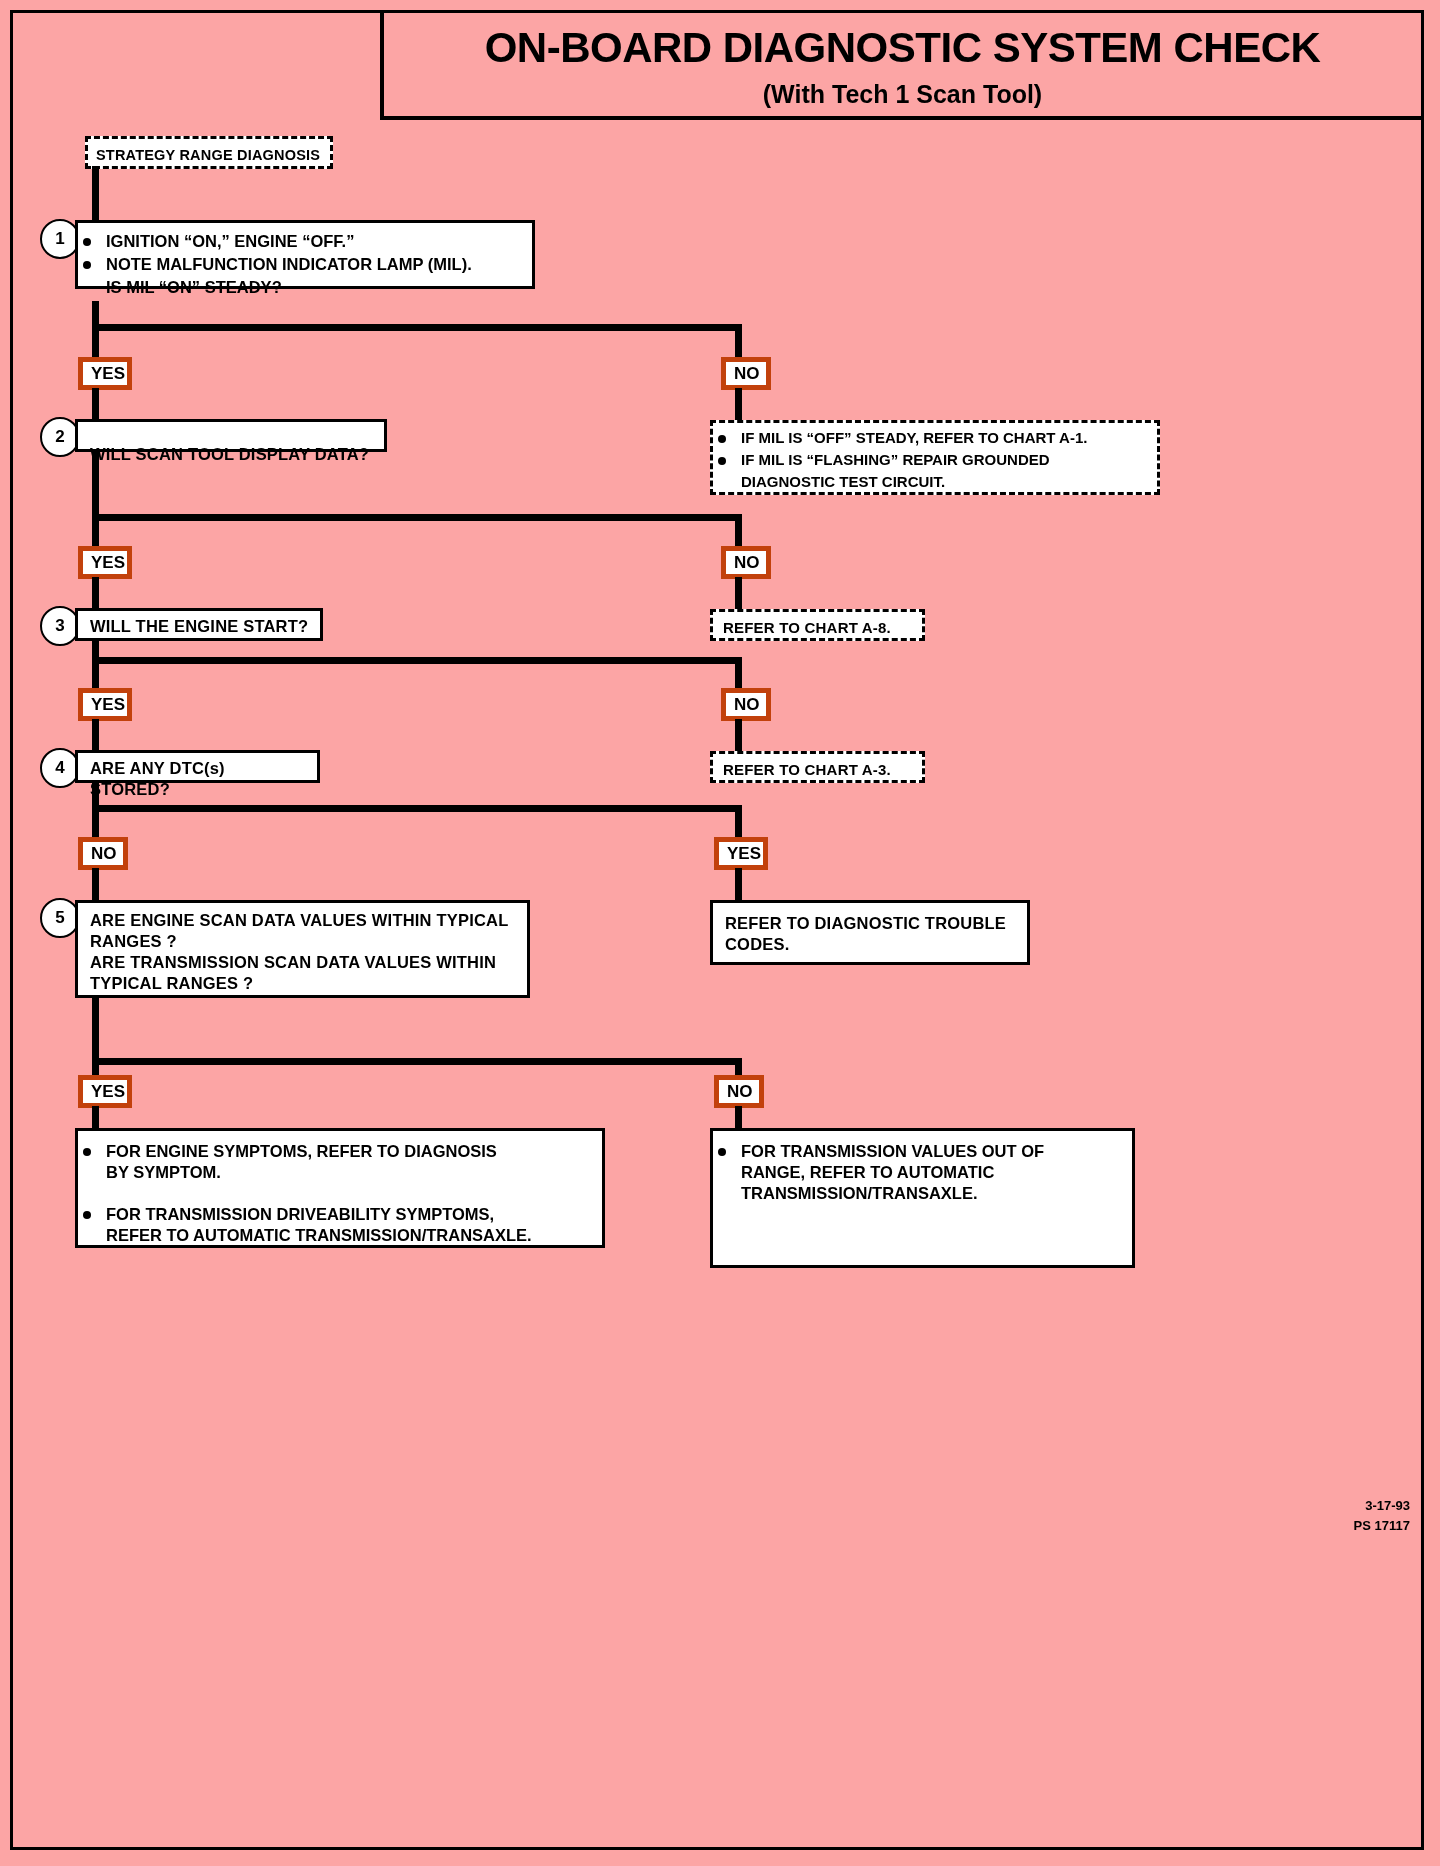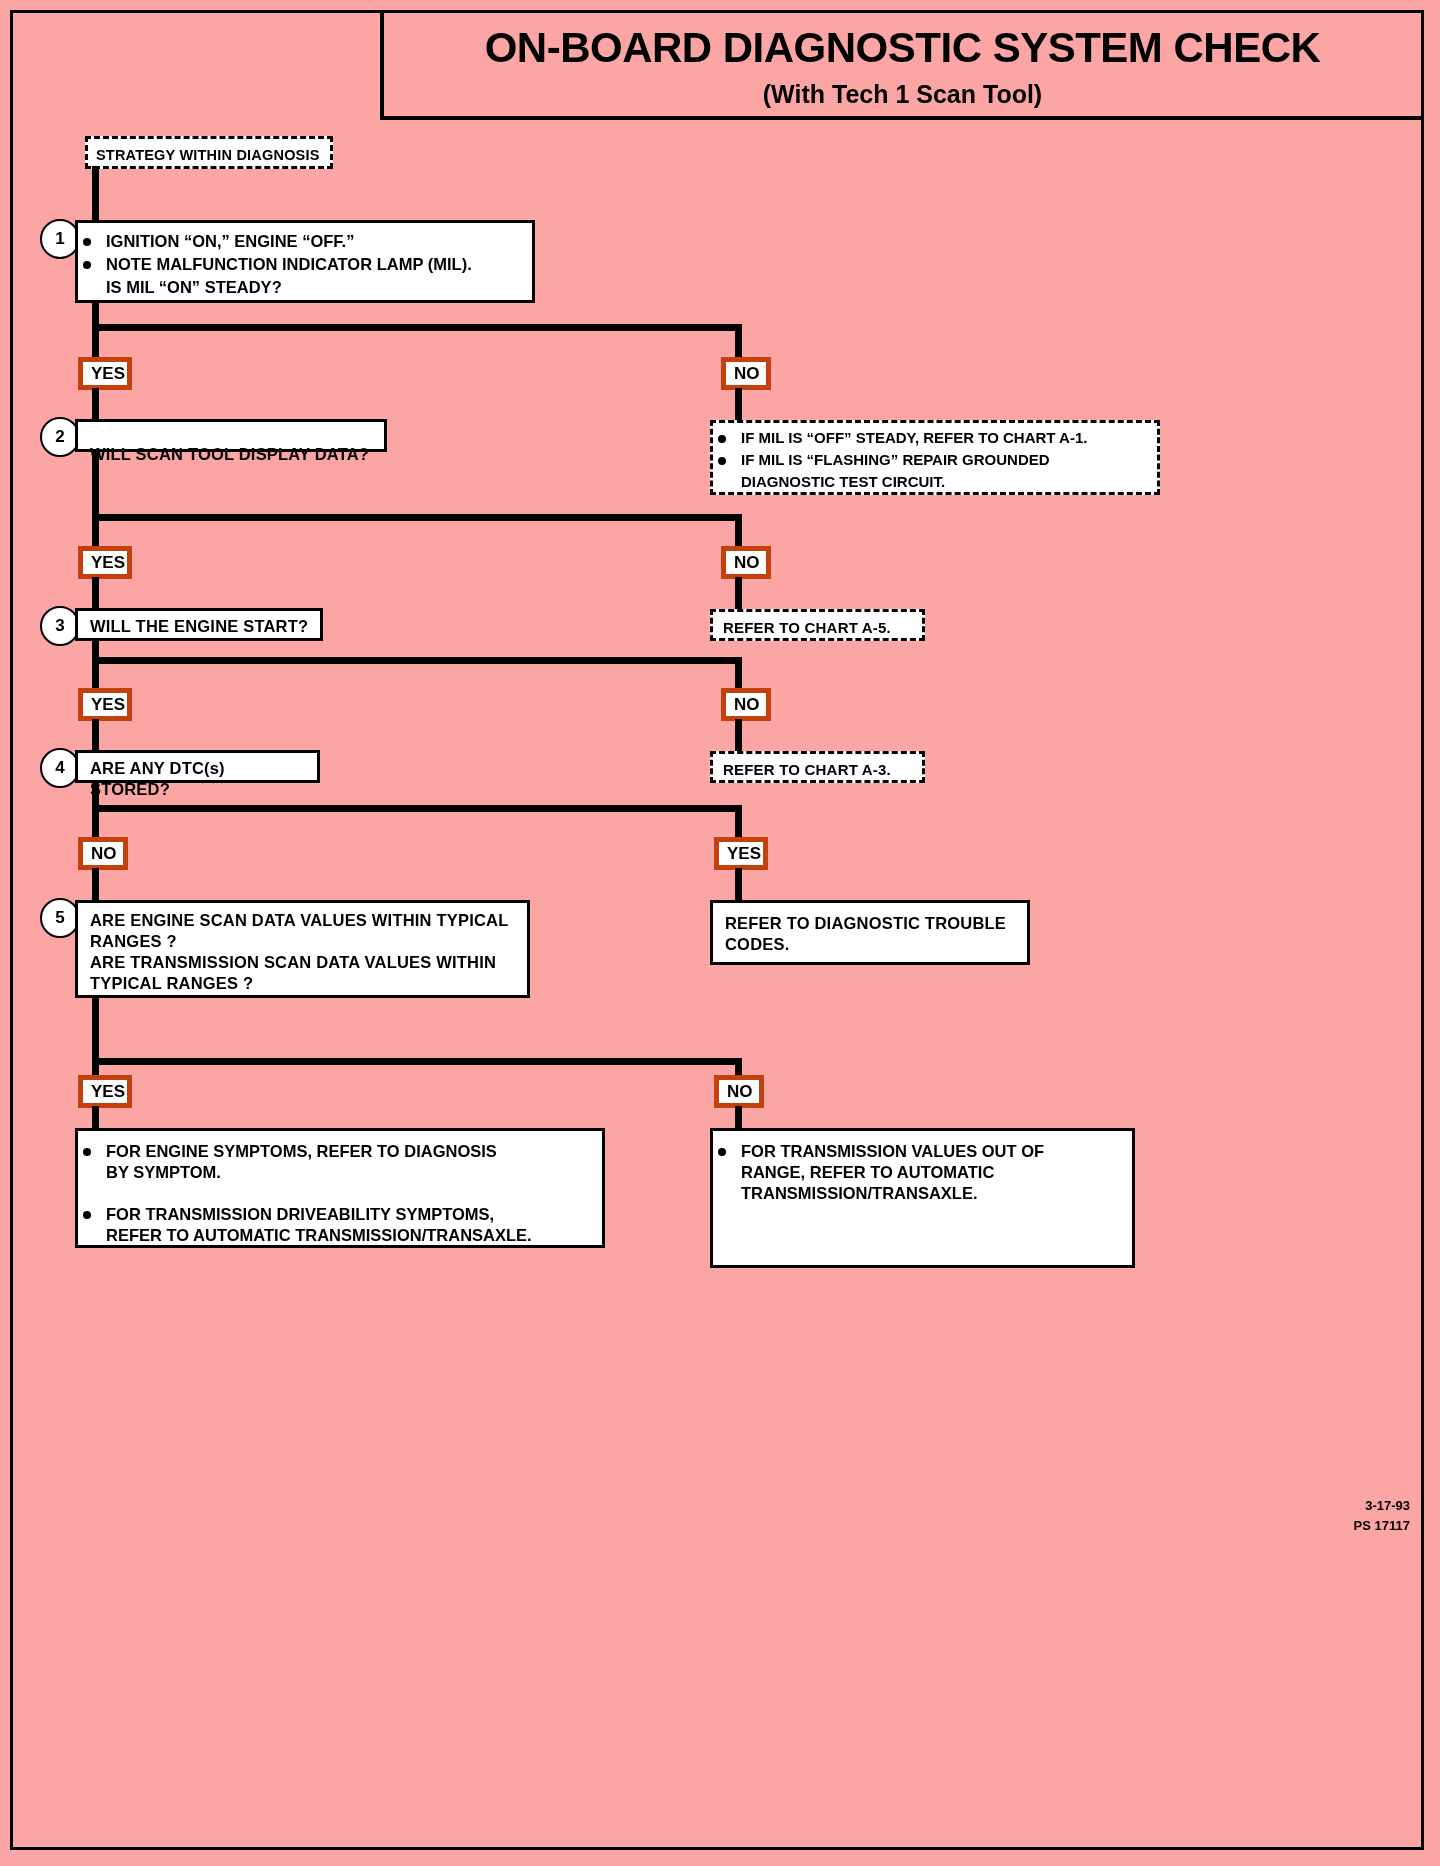--- a/index.html
+++ b/index.html
@@ -176,27 +176,27 @@
 
 <div id="page">
 
   <div class="page-frame"></div>
 
   <div class="header-block"></div>
   <div class="title-main">ON-BOARD DIAGNOSTIC SYSTEM CHECK</div>
   <div class="title-sub">(With Tech 1 Scan Tool)</div>
 
   <div class="node box-dashed" style="left:85px; top:136px; width:248px; height:33px;">
-    <div class="box-text" style="font-size:14.5px; padding:6px 6px 4px 8px;">STRATEGY WITHIN DIAGNOSIS</div>
+    <div class="box-text" style="font-size:14.5px; padding:6px 6px 4px 8px;">STRATEGY RANGE DIAGNOSIS</div>
   </div>
 
   <div class="vline" style="left:92px; top:166px; height:56px;"></div>
 
   <div class="step-circle" style="left:40px; top:219px;">1</div>
-  <div class="node box-solid" style="left:75px; top:220px; width:460px; height:83px;">
+  <div class="node box-solid" style="left:75px; top:220px; width:460px; height:69px;">
     <ul class="bullets" style="padding:8px 0 0 0;">
       <li>IGNITION “ON,” ENGINE “OFF.”</li>
       <li>NOTE MALFUNCTION INDICATOR LAMP (MIL).</li>
       <li class="cont">IS MIL “ON” STEADY?</li>
     </ul>
   </div>
 
   <div class="vline" style="left:92px; top:301px; height:30px;"></div>
   <div class="hline" style="left:92px; top:324px; width:650px;"></div>
   <div class="vline" style="left:735px; top:324px; height:33px;"></div>
@@ -231,21 +231,21 @@
 
   <div class="vline" style="left:92px; top:577px; height:33px;"></div>
   <div class="vline" style="left:735px; top:577px; height:33px;"></div>
 
   <div class="step-circle" style="left:40px; top:606px;">3</div>
   <div class="node box-solid" style="left:75px; top:608px; width:248px; height:33px;">
     <div class="box-text" style="padding:5px 8px 4px 12px;">WILL THE ENGINE START?</div>
   </div>
 
   <div class="node box-dashed" style="left:710px; top:609px; width:215px; height:32px;">
-    <div class="box-text" style="font-size:15px; padding:5px 6px 4px 10px;">REFER TO CHART A-5.</div>
+    <div class="box-text" style="font-size:15px; padding:5px 6px 4px 10px;">REFER TO CHART A-8.</div>
   </div>
 
   <div class="hline" style="left:92px; top:657px; width:650px;"></div>
   <div class="vline" style="left:92px; top:639px; height:50px;"></div>
   <div class="vline" style="left:735px; top:657px; height:33px;"></div>
 
   <div class="yn" style="left:78px; top:688px; width:54px; height:33px;">YES</div>
   <div class="yn" style="left:721px; top:688px; width:50px; height:33px;">NO</div>
 
   <div class="vline" style="left:92px; top:719px; height:33px;"></div>

